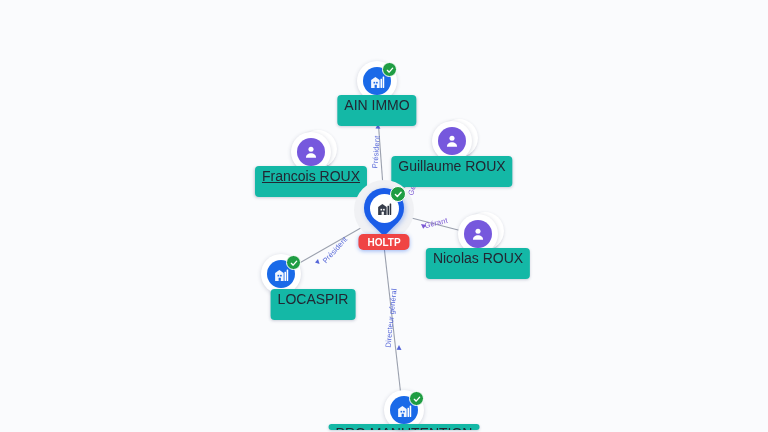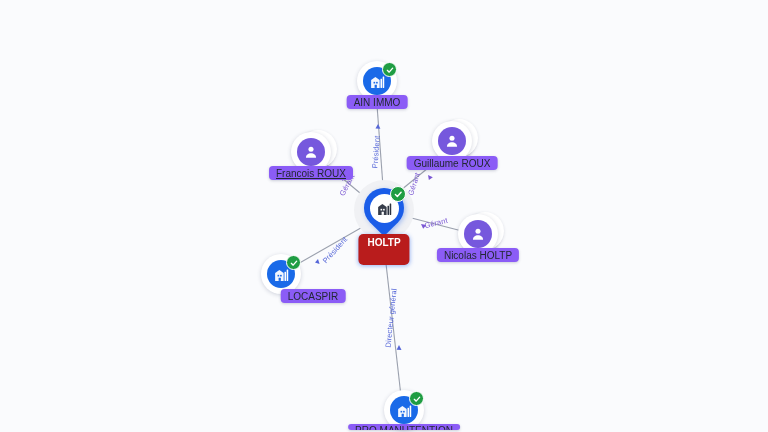--- a/index.html
+++ b/index.html
@@ -85,35 +85,35 @@
     display: flex;
     align-items: center;
     justify-content: center;
   }
   .check-badge svg { display: block; }
 
   
   .node-label {
     position: absolute;
     transform: translateX(-50%);
-    padding: 3px 7px 1px;
+    padding: 3px 7px 14px;
     border-radius: 4px;
-    font-size: 10px;
+    font-size: 14px;
     line-height: 1;
     white-space: nowrap;
-    background: #8b5cf6;
+    background: #14b8a6;
     color: #222733;
     box-shadow: 0 1px 3px rgba(40,50,90,.22);
   }
   .node-label.primary {
-    background: #b91c1c;
+    background: #ef4444;
     color: #ffffff;
     font-weight: bold;
     font-size: 10px;
-    padding: 4px 9px 17px;
+    padding: 4px 9px 2px;
     border-radius: 5px;
     box-shadow: 0 1px 4px rgba(26,93,232,.45);
   }
 
   
   .pin-halo {
     position: absolute;
     width: 60px; height: 60px;
     margin-left: -30px; margin-top: -32px;
     border-radius: 50%;
@@ -253,21 +253,21 @@
     <div class="stack s2"></div>
     <div class="stack s1"></div>
     <div class="disc">
       <div class="inner-circle person">
         <svg width="16" height="16" viewBox="0 0 24 24" fill="#ffffff">
           <circle cx="12" cy="8" r="3.8"></circle>
           <path d="M4.4 20.5c0-4.3 3.4-6.8 7.6-6.8s7.6 2.5 7.6 6.8z"></path>
         </svg>
       </div>
     </div>
-    <div class="node-label" style="left:0; top:14px;">Nicolas HOLTP</div>
+    <div class="node-label" style="left:0; top:14px;">Nicolas ROUX</div>
   </div>
 
   <div class="node" style="left:281px; top:274px;">
     <div class="disc">
       <div class="inner-circle company">
         <svg width="17" height="17" viewBox="0 0 24 24" fill="#ffffff">
           <path d="M3 21V10l6-4.5L15 10v11H3z" opacity=".95"></path>
           <rect x="16.2" y="8" width="2.2" height="13" rx=".5"></rect>
           <rect x="19.3" y="5" width="2.2" height="16" rx=".5"></rect>
           <rect x="6.4" y="12.5" width="2.3" height="2.3" fill="#1a6ae8"></rect>

